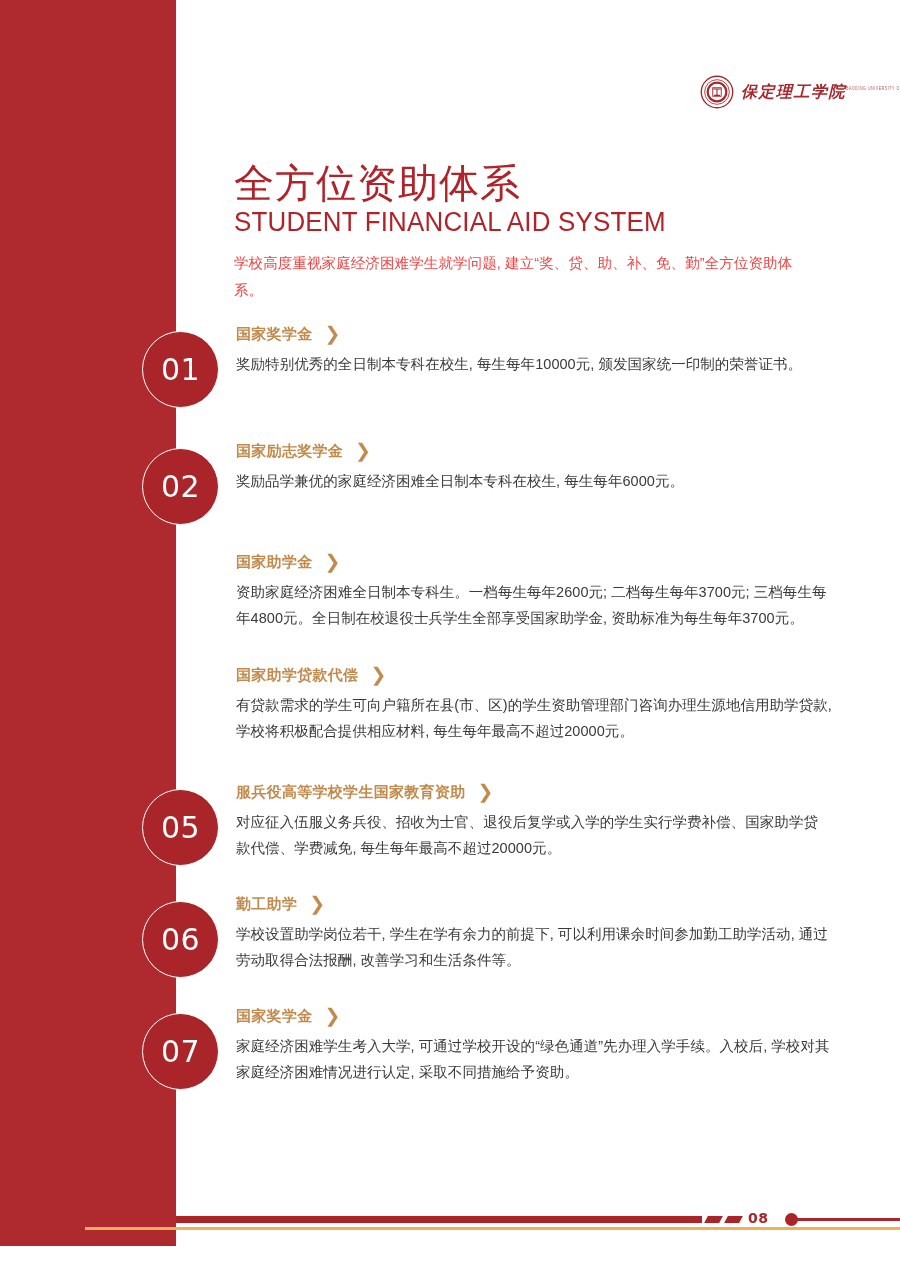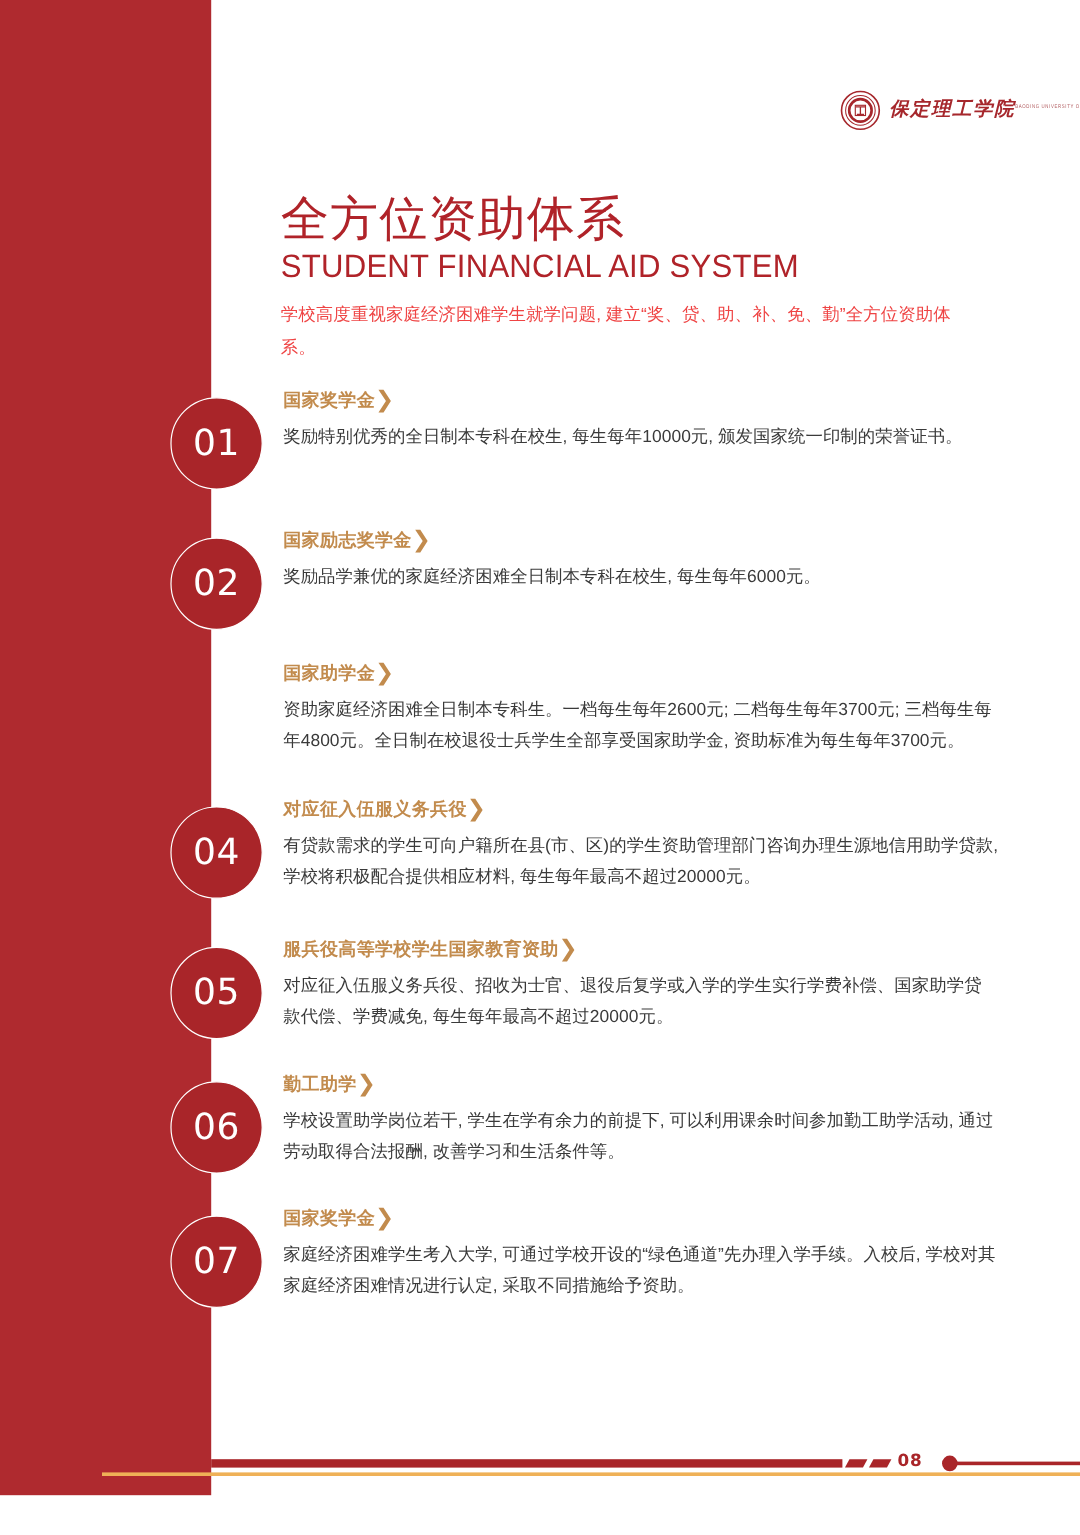--- a/index.html
+++ b/index.html
@@ -65,21 +65,21 @@
     border:1.5px solid #ffffff;
     display:flex; align-items:center; justify-content:center;
     color:#ffffff; font-size:30px; letter-spacing:0.5px;
     font-family:"DejaVu Sans","Liberation Sans",sans-serif;
     z-index:3;
   }
   .item-body { margin-left:236px; width:596px; }
   .item-head {
     font-size:15px; font-weight:700; color:#C28B4D;
     letter-spacing:0.3px; line-height:1.5;
-    display:flex; align-items:center; gap:0;
+    display:flex; align-items:center; gap:12px;
   }
   .chev { color:#C28B4D; font-size:19px; font-weight:400; line-height:1; position:relative; top:-1px; }
   .item-text {
     margin-top:5px; font-size:14.5px; color:#3A3A3A;
     line-height:1.85; letter-spacing:0.05px;
   }
 
   
   .footer { position:absolute; left:0; bottom:0; width:900px; height:89px; }
   .f-red-line {
@@ -162,24 +162,23 @@
       <div class="item" style="position: absolute; top: 228px; left: 0px; width: 900px;">
         <div class="item-body">
           <div class="item-head">
             <span>国家助学金</span>
             <span class="chev">❯</span>
           </div>
           <div class="item-text">资助家庭经济困难全日制本专科生。一档每生每年2600元; 二档每生每年3700元; 三档每生每年4800元。全日制在校退役士兵学生全部享受国家助学金, 资助标准为每生每年3700元。</div>
         </div>
       </div>
       <div class="item" style="position: absolute; top: 341px; left: 0px; width: 900px;">
-        <div class="badge" style="top: 8px;">04</div>
-        <div class="item-body">
-          <div class="item-head">
-            <span>对应征入伍服义务兵役</span>
+        <div class="item-body">
+          <div class="item-head">
+            <span>国家助学贷款代偿</span>
             <span class="chev">❯</span>
           </div>
           <div class="item-text">有贷款需求的学生可向户籍所在县(市、区)的学生资助管理部门咨询办理生源地信用助学贷款, 学校将积极配合提供相应材料, 每生每年最高不超过20000元。</div>
         </div>
       </div>
       <div class="item" style="position: absolute; top: 458px; left: 0px; width: 900px;">
         <div class="badge" style="top: 8px;">05</div>
         <div class="item-body">
           <div class="item-head">
             <span>服兵役高等学校学生国家教育资助</span>

